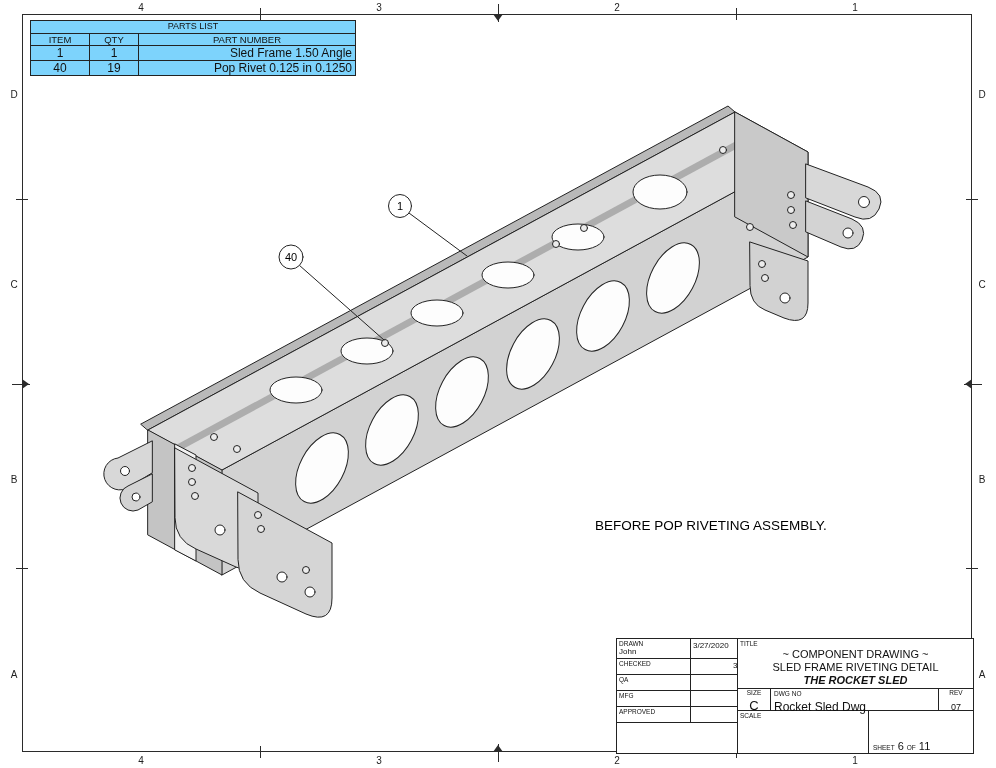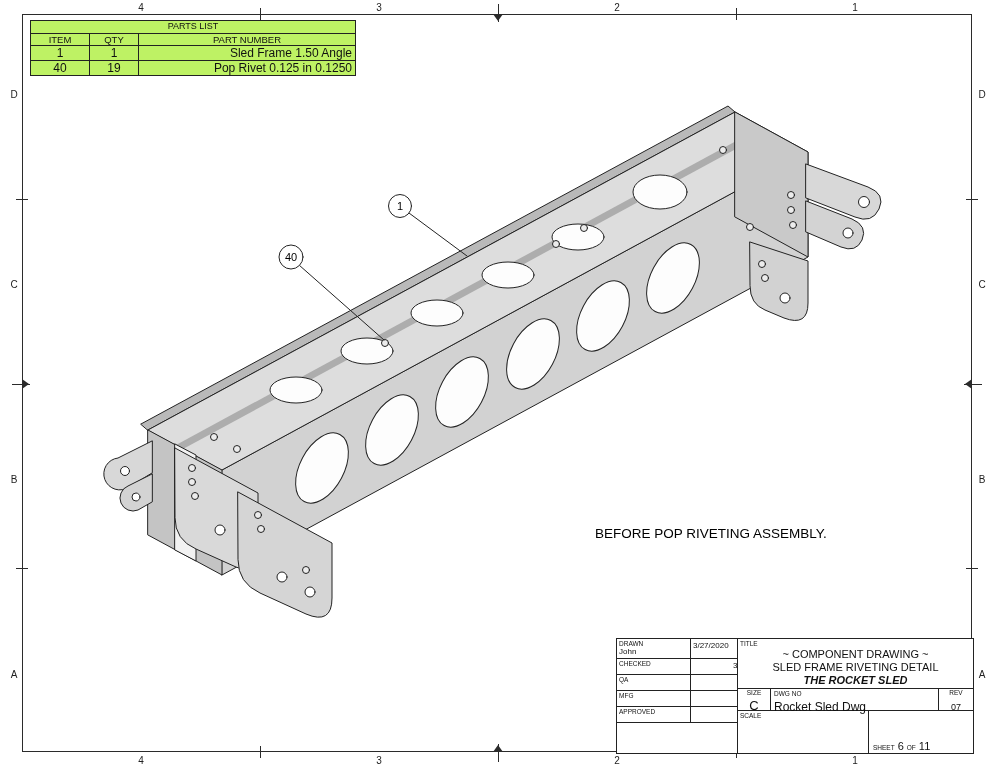--- a/index.html
+++ b/index.html
@@ -11,31 +11,31 @@
   .border-rect { position:absolute; left:22px; top:14px; width:950px; height:738px;
     border:1.3px solid #2b2b2b; box-sizing:border-box; }
   .zone-label { position:absolute; width:18px; height:12px; font-size:10px; line-height:12px;
     text-align:center; color:#222; }
   .tick { position:absolute; background:#2b2b2b; }
   .tick.v { width:1px; height:12px; }
   .tick.h { width:12px; height:1px; }
   .tri { position:absolute; width:0; height:0; }
 
   
-  .parts-list { position:absolute; left:30px; top:20px; border-collapse:collapse; background:#bef264; }
+  .parts-list { position:absolute; left:30px; top:20px; border-collapse:collapse; background:#7dd3fc; }
   .parts-list td { border:1px solid #222; padding:0 3px; line-height:1.05; white-space:nowrap; }
   .pl-title td { font-size:9px; text-align:center; height:12px; }
   .pl-head td { font-size:9.5px; text-align:center; height:11px; }
   .pl-row td { font-size:12px; height:14px;text-align:right; }
   .pl-row td.c { text-align:center; }
 
   
   .notes { position:absolute; left:556px; top:481px; font-size:13.5px; line-height:18px;
     white-space:pre-wrap; color:#000; }
-  .notes .indent { padding-left:39px;margin-top:8px; }
+  .notes .indent { padding-left:39px; }
 
   
   .drawing-svg { position:absolute; left:0; top:0; }
 
   
   .tblock { position:absolute; left:616px; top:638px; width:358px; height:116px;
     border:1.3px solid #222; box-sizing:border-box; display:flex; background:#fff; }
   .tb-left { width:121px; border-right:1px solid #222; box-sizing:border-box;
     display:flex; flex-direction:column; }
   .tb-row { display:flex; border-bottom:1px solid #222; box-sizing:border-box; }

